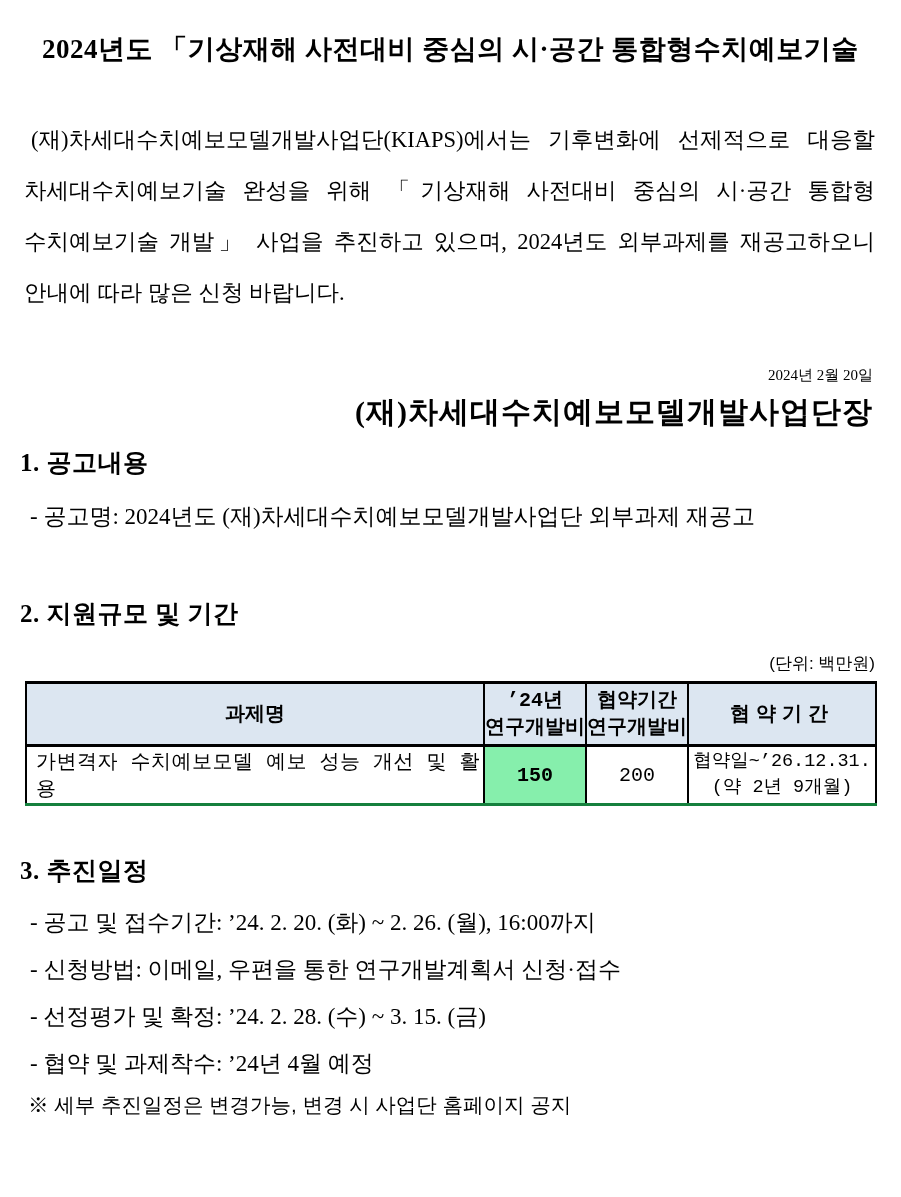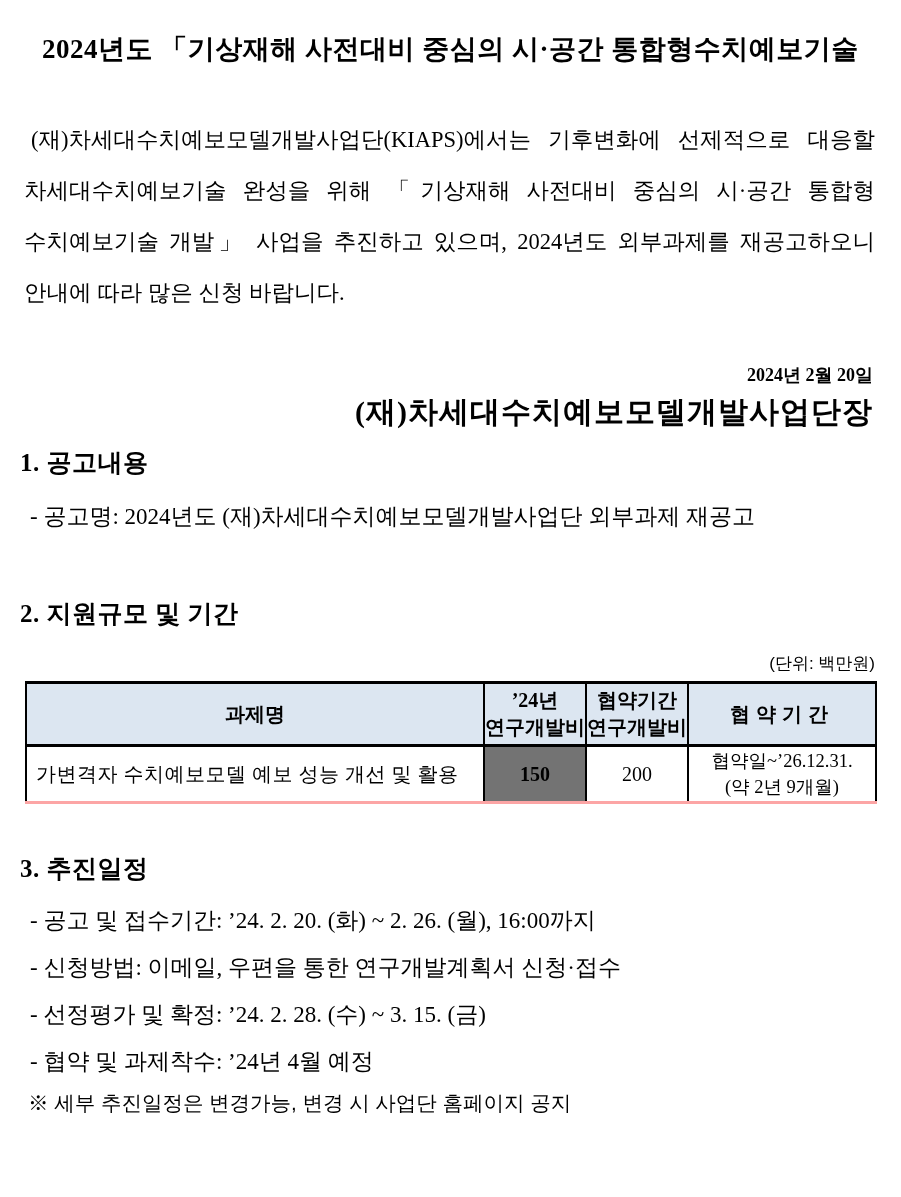--- a/index.html
+++ b/index.html
@@ -43,23 +43,22 @@
     text-indent: 7px;
   }
 
   
   .date-block {
     margin-top: 40px;
     padding-right: 28px;
     text-align: right;
   }
   .date-line {
-    font-size: 18px;
+    font-size: 15px;
     line-height: 34px;
-    font-weight: bold;
   }
   .signature-line {
     font-size: 30px;
     font-weight: bold;
     line-height: 40px;
     letter-spacing: 1px;
   }
 
   
   .section-heading {
@@ -86,23 +85,23 @@
     padding-right: 26px;
     text-align: right;
     font-family: "Liberation Sans", sans-serif;
     font-size: 17px;
   }
   table.grant-table {
     margin: 6px 0 0 25px;
     width: 850px;
     border-collapse: collapse;
     table-layout: fixed;
-    font-family: Liberation Serif, serif;
+    font-family: Liberation Mono, monospace;
     border-top: 3px solid #000;
-    border-bottom: 3px solid #fca5a5;
+    border-bottom: 3px solid #15803d;
   }
   .grant-table th {
     background: #dce6f1;
     border: 2px solid #000;
     border-top: 3px solid #000;
     border-bottom: 3px solid #000;
     font-size: 20px;
     font-weight: bold;
     line-height: 27px;
     white-space: pre-line;
@@ -117,21 +116,21 @@
     text-align: center;
     height: 52px;
     padding: 1px 0;
   }
   .grant-table td.cell-project {
     text-align: left;
     padding-left: 9px;
     letter-spacing: 0.5px;
   }
   .grant-table td.cell-b2024 {
-    background: #737373;
+    background: #86efac;
     font-weight: bold;
   }
   .grant-table td.cell-period {
     font-size: 18.5px;
     line-height: 26px;
     white-space: pre-line;
   }
 
   
   .schedule-list { margin-top: 12px; }

